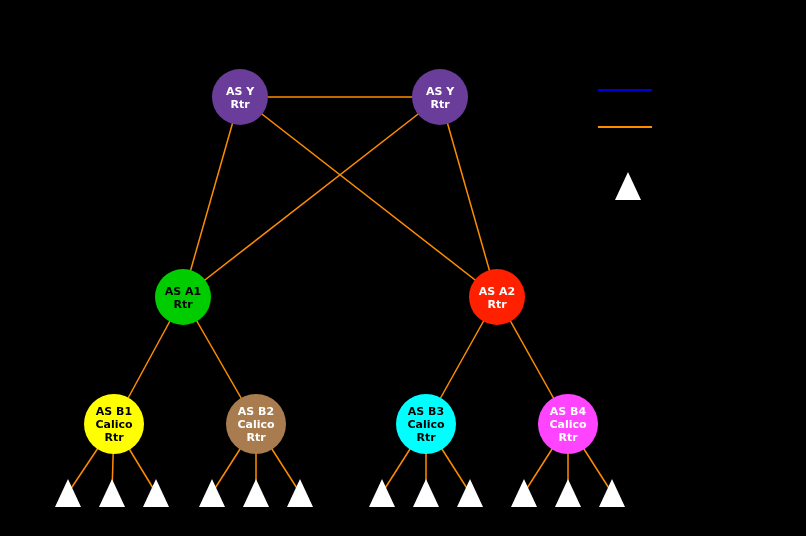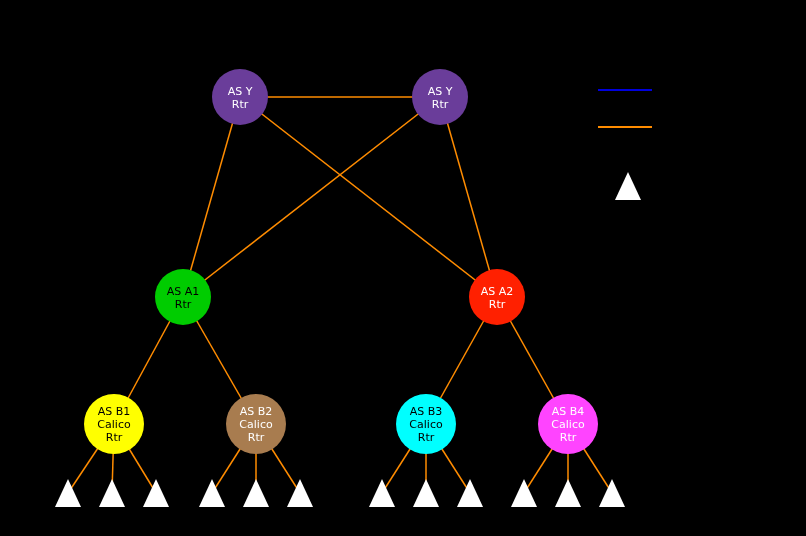--- a/index.html
+++ b/index.html
@@ -7,20 +7,21 @@
     padding: 0;
     background: #000000;
   }
   .canvas {
     position: relative;
     width: 806px;
     height: 536px;
     background: #000000;
     overflow: hidden;
     font-family: "DejaVu Sans", "Liberation Sans", sans-serif;
+    font-weight: bold;
   }
   svg {
     display: block;
   }
   svg text {
     font-family: "DejaVu Sans", "Liberation Sans", sans-serif;
   }
 </style>
 </head>
 <body>

